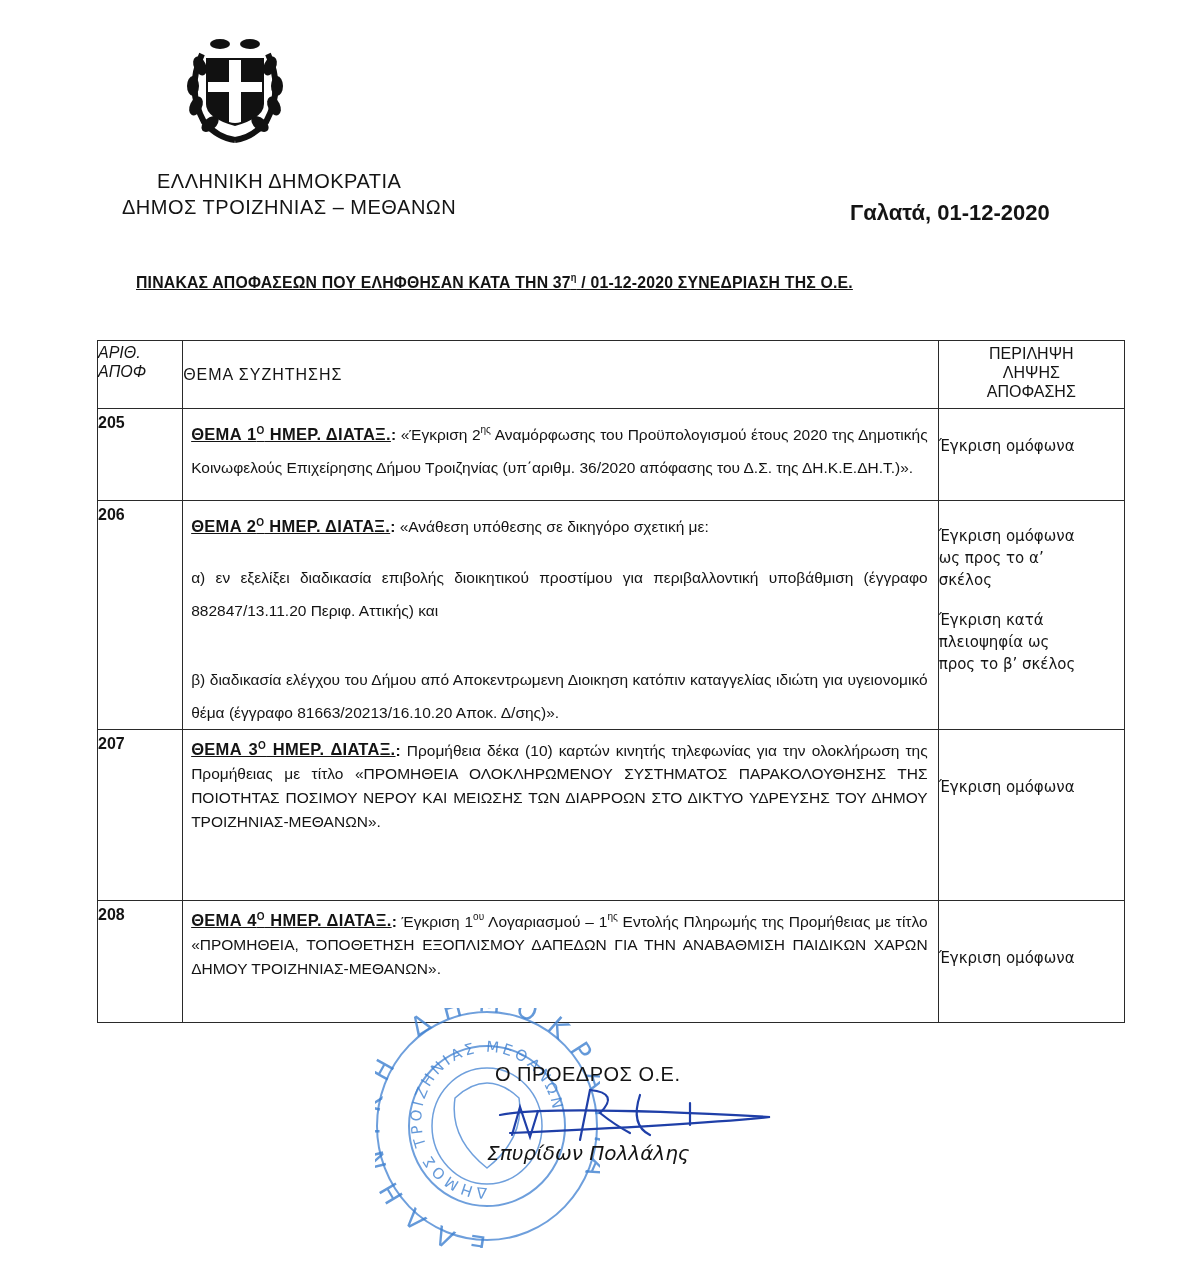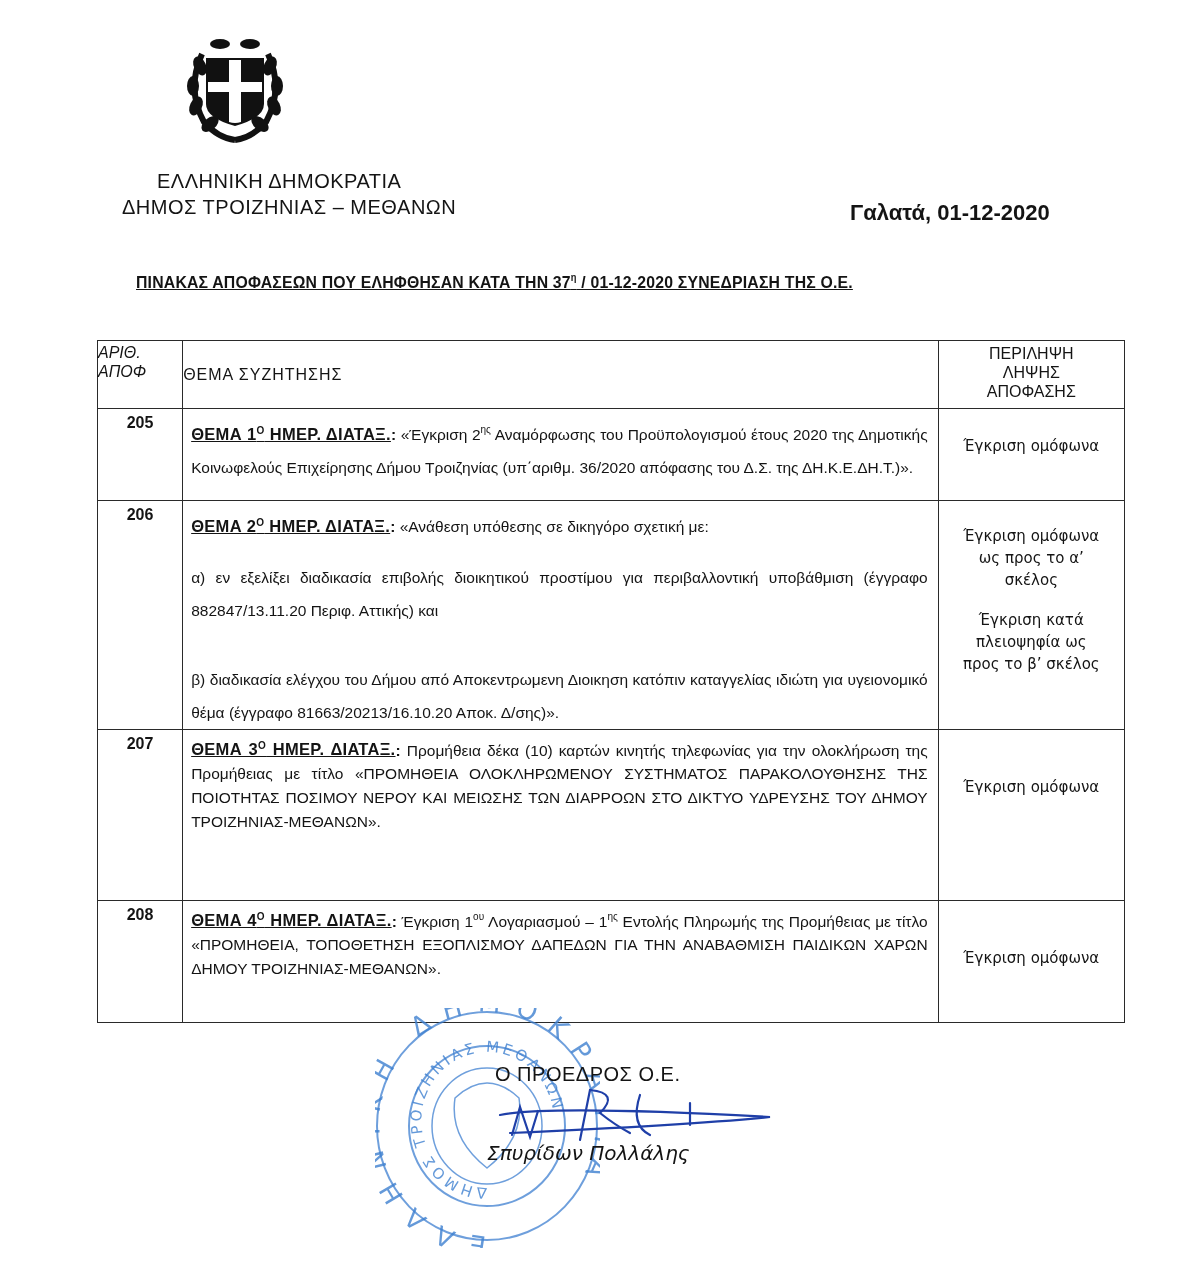--- a/index.html
+++ b/index.html
@@ -14,26 +14,26 @@
   #doc-title sup { font-size:10px; }
   table#decisions { position:absolute; left:97px; top:340px; width:1028px; border-collapse:collapse; font-size:16px; }
   #decisions td, #decisions th { border:1.5px solid #2a2a2a; vertical-align:top; padding:0; }
   #decisions th { font-weight:normal; font-size:16px; }
   .col-num { width:85px; }
   .col-subj { width:754px; }
   .col-res { width:186px; }
   .th-num { text-align:left; height:65px; padding-top:2px !important; line-height:19px; font-weight:bold;font-style:italic; }
   .th-subj { text-align:left; vertical-align:middle !important; font-weight:bold; letter-spacing:1px; }
   .th-res { text-align:center; line-height:19px; padding-top:3px !important; font-weight:bold; }
-  .num { text-align:center; font-weight:bold; padding-top:5px !important; font-size:16px; }
+  .num { font-weight:bold; padding-top:5px !important; font-size:16px; }
   .subj { padding:4px 10px 0 8px !important; text-align:justify; line-height:33px; font-size:15.5px; }
   .lead { font-weight:bold; text-decoration:underline; font-size:16.5px; letter-spacing:0.3px; }
   .lead sup { font-size:10px; }
   .subj sup { font-size:10px; }
-  .res { text-align:center; font-size:16px; line-height:22px; font-family:"DejaVu Sans", sans-serif; font-size:15px; }
+  .res { text-align:left; font-size:16px; line-height:22px; font-family:"DejaVu Sans", sans-serif; font-size:15px; }
   .para { margin:0; }
   .gap { height:18px; }
   .gap2 { height:36px; }
   #r205 { height:92px; }
   #r206 { height:215px;margin-top:45px; }
   #r207 { height:171px; }
   #r208 { height:122px; }
   #stamp { left:375px; top:1008px; width:225px; height:240px; }
   #sig-title { left:495px; top:1063px; font-size:20px; letter-spacing:0.5px; }
   #sig-name { left:487px; top:1141px; font-size:20px; font-family:"DejaVu Sans", sans-serif;font-style:italic; }

